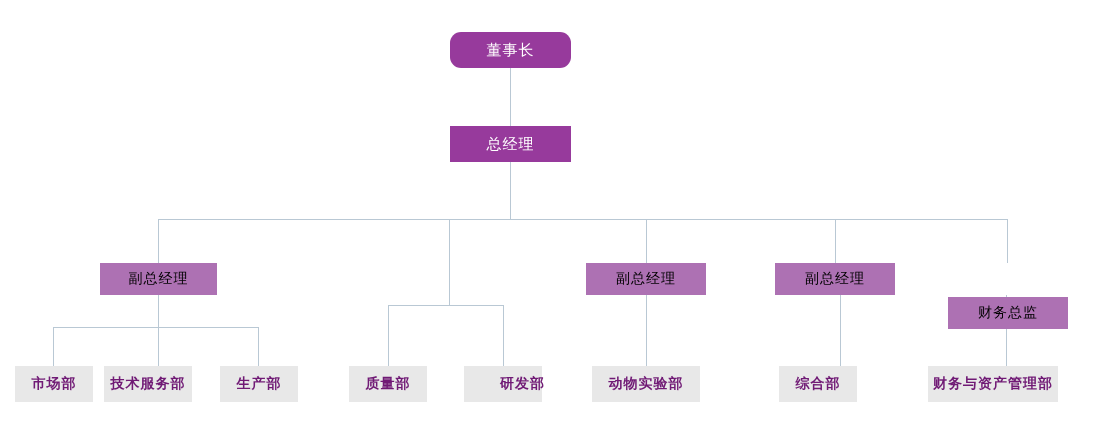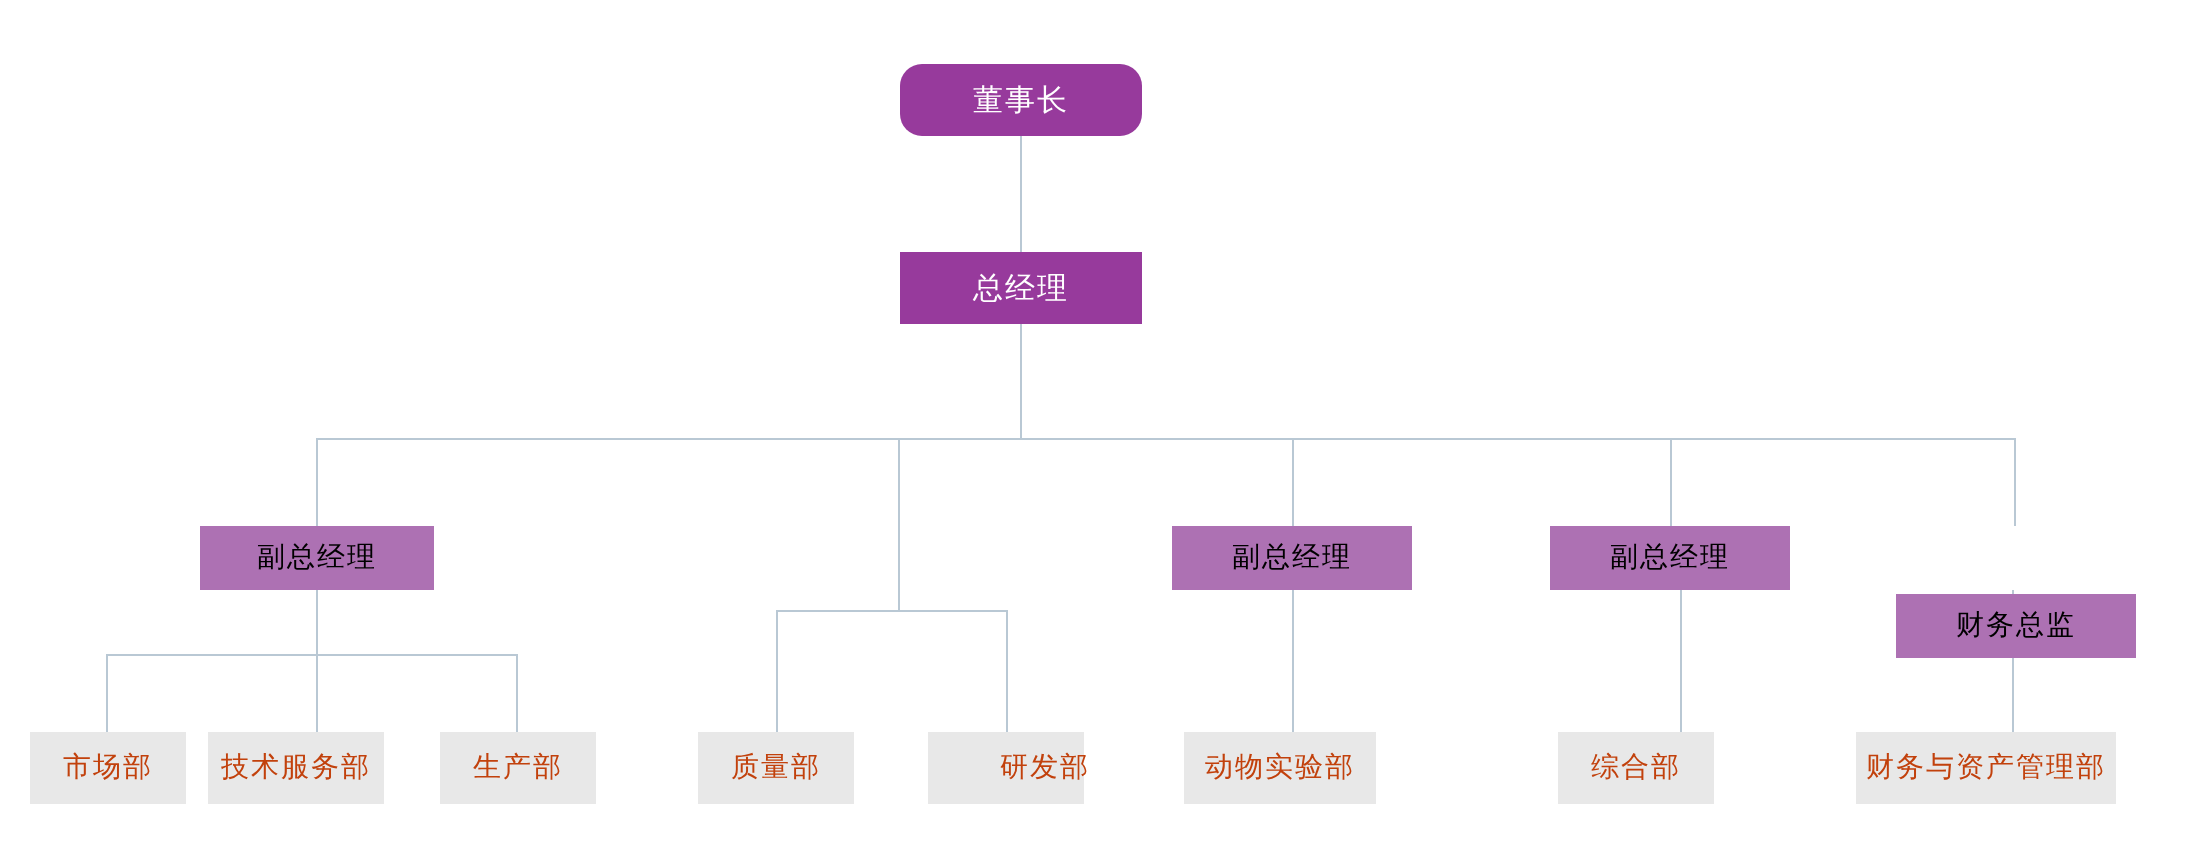--- a/index.html
+++ b/index.html
@@ -39,23 +39,24 @@
     height: 36px;
   }
   .node.level2 {
     background: #ad71b3;
     color: #000000;
     font-size: 14px;
     height: 32px;
   }
   .node.leaf {
     background: #e8e8e8;
-    color: #c2410c;
+    color: #701a75;
     font-size: 14px;
     height: 36px;
+    font-weight: bold;
   }
   .conn {
     position: absolute;
     background: #b9c8d4;
   }
   .conn.v { width: 1px; }
   .conn.h { height: 1px; }
 </style>
 </head>
 <body>
@@ -127,21 +128,21 @@
   </div>
 
   <div class="node leaf" style="left:349px; top:366px; width:78px;">
     <span>质量部</span>
   </div>
 
   <div class="node leaf" style="left:464px; top:366px; width:78px;padding-left:39px;">
     <span>研发部</span>
   </div>
 
-  <div class="node leaf" style="left:592px; top:366px; width:96px;">
+  <div class="node leaf" style="left:592px; top:366px; width:108px;">
     <span>动物实验部</span>
   </div>
 
   <div class="node leaf" style="left:779px; top:366px; width:78px;justify-content:center;">
     <span>综合部</span>
   </div>
 
   <div class="node leaf" style="left:928px; top:366px; width:130px;">
     <span>财务与资产管理部</span>
   </div>

